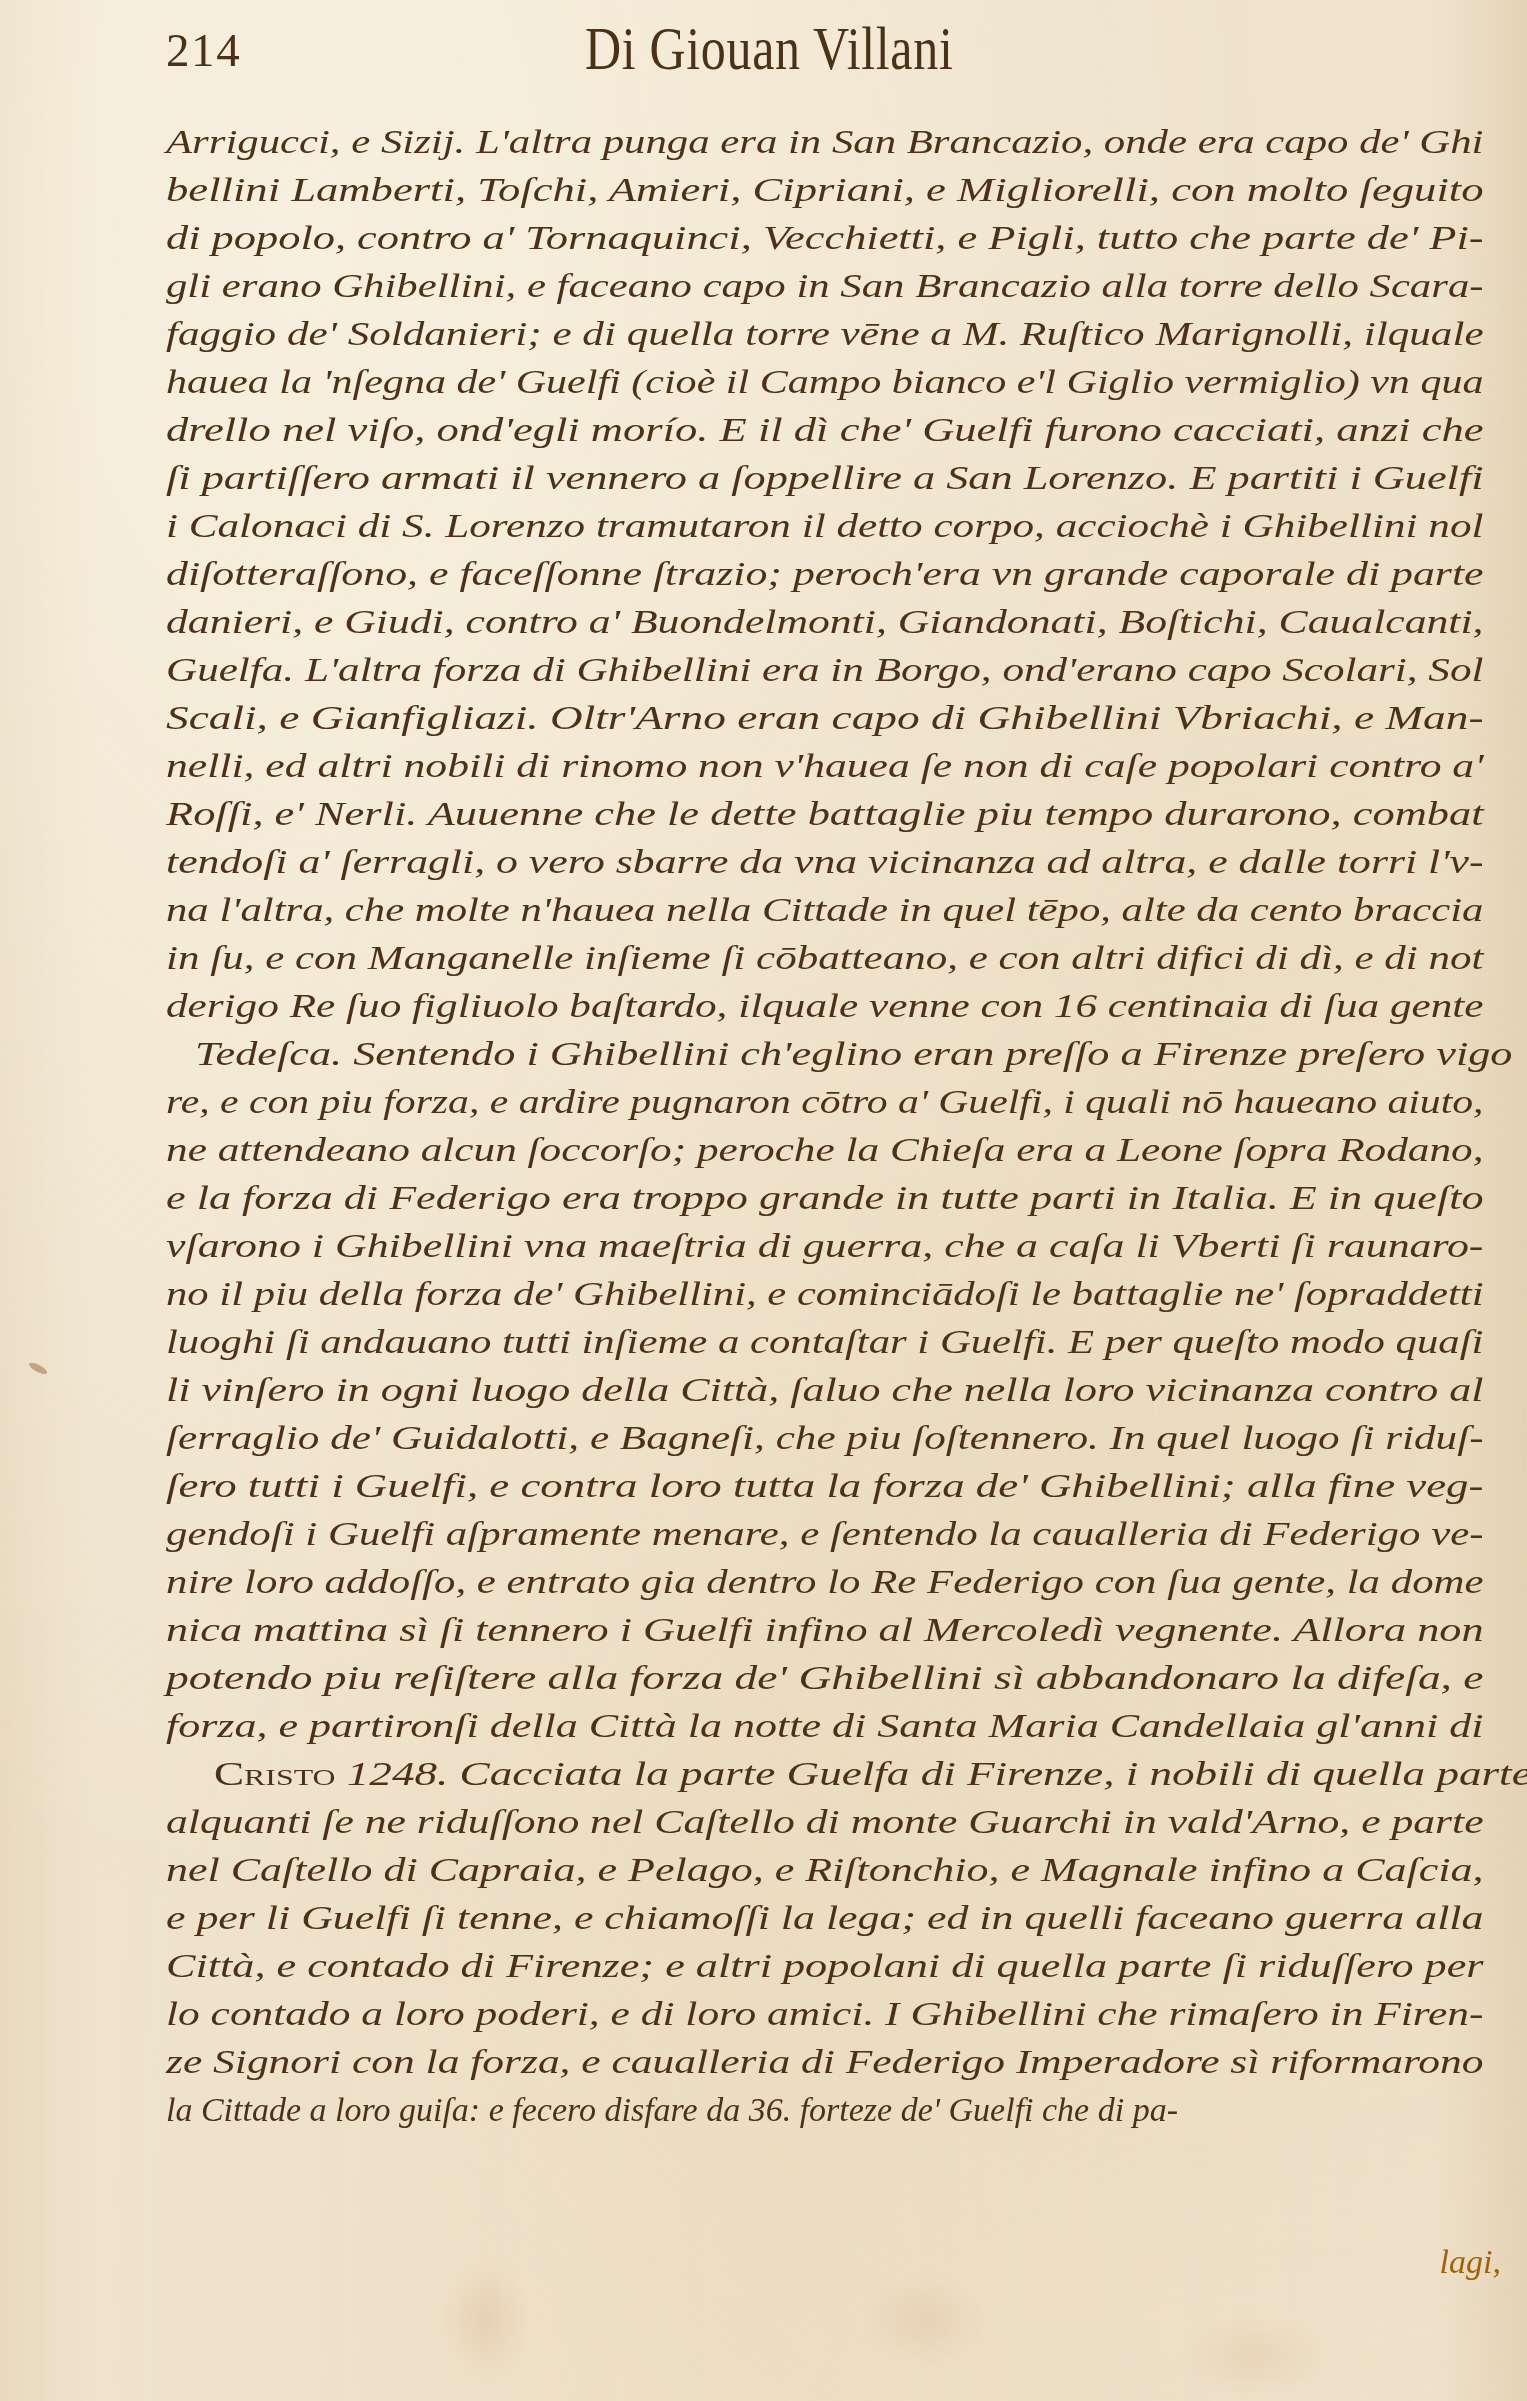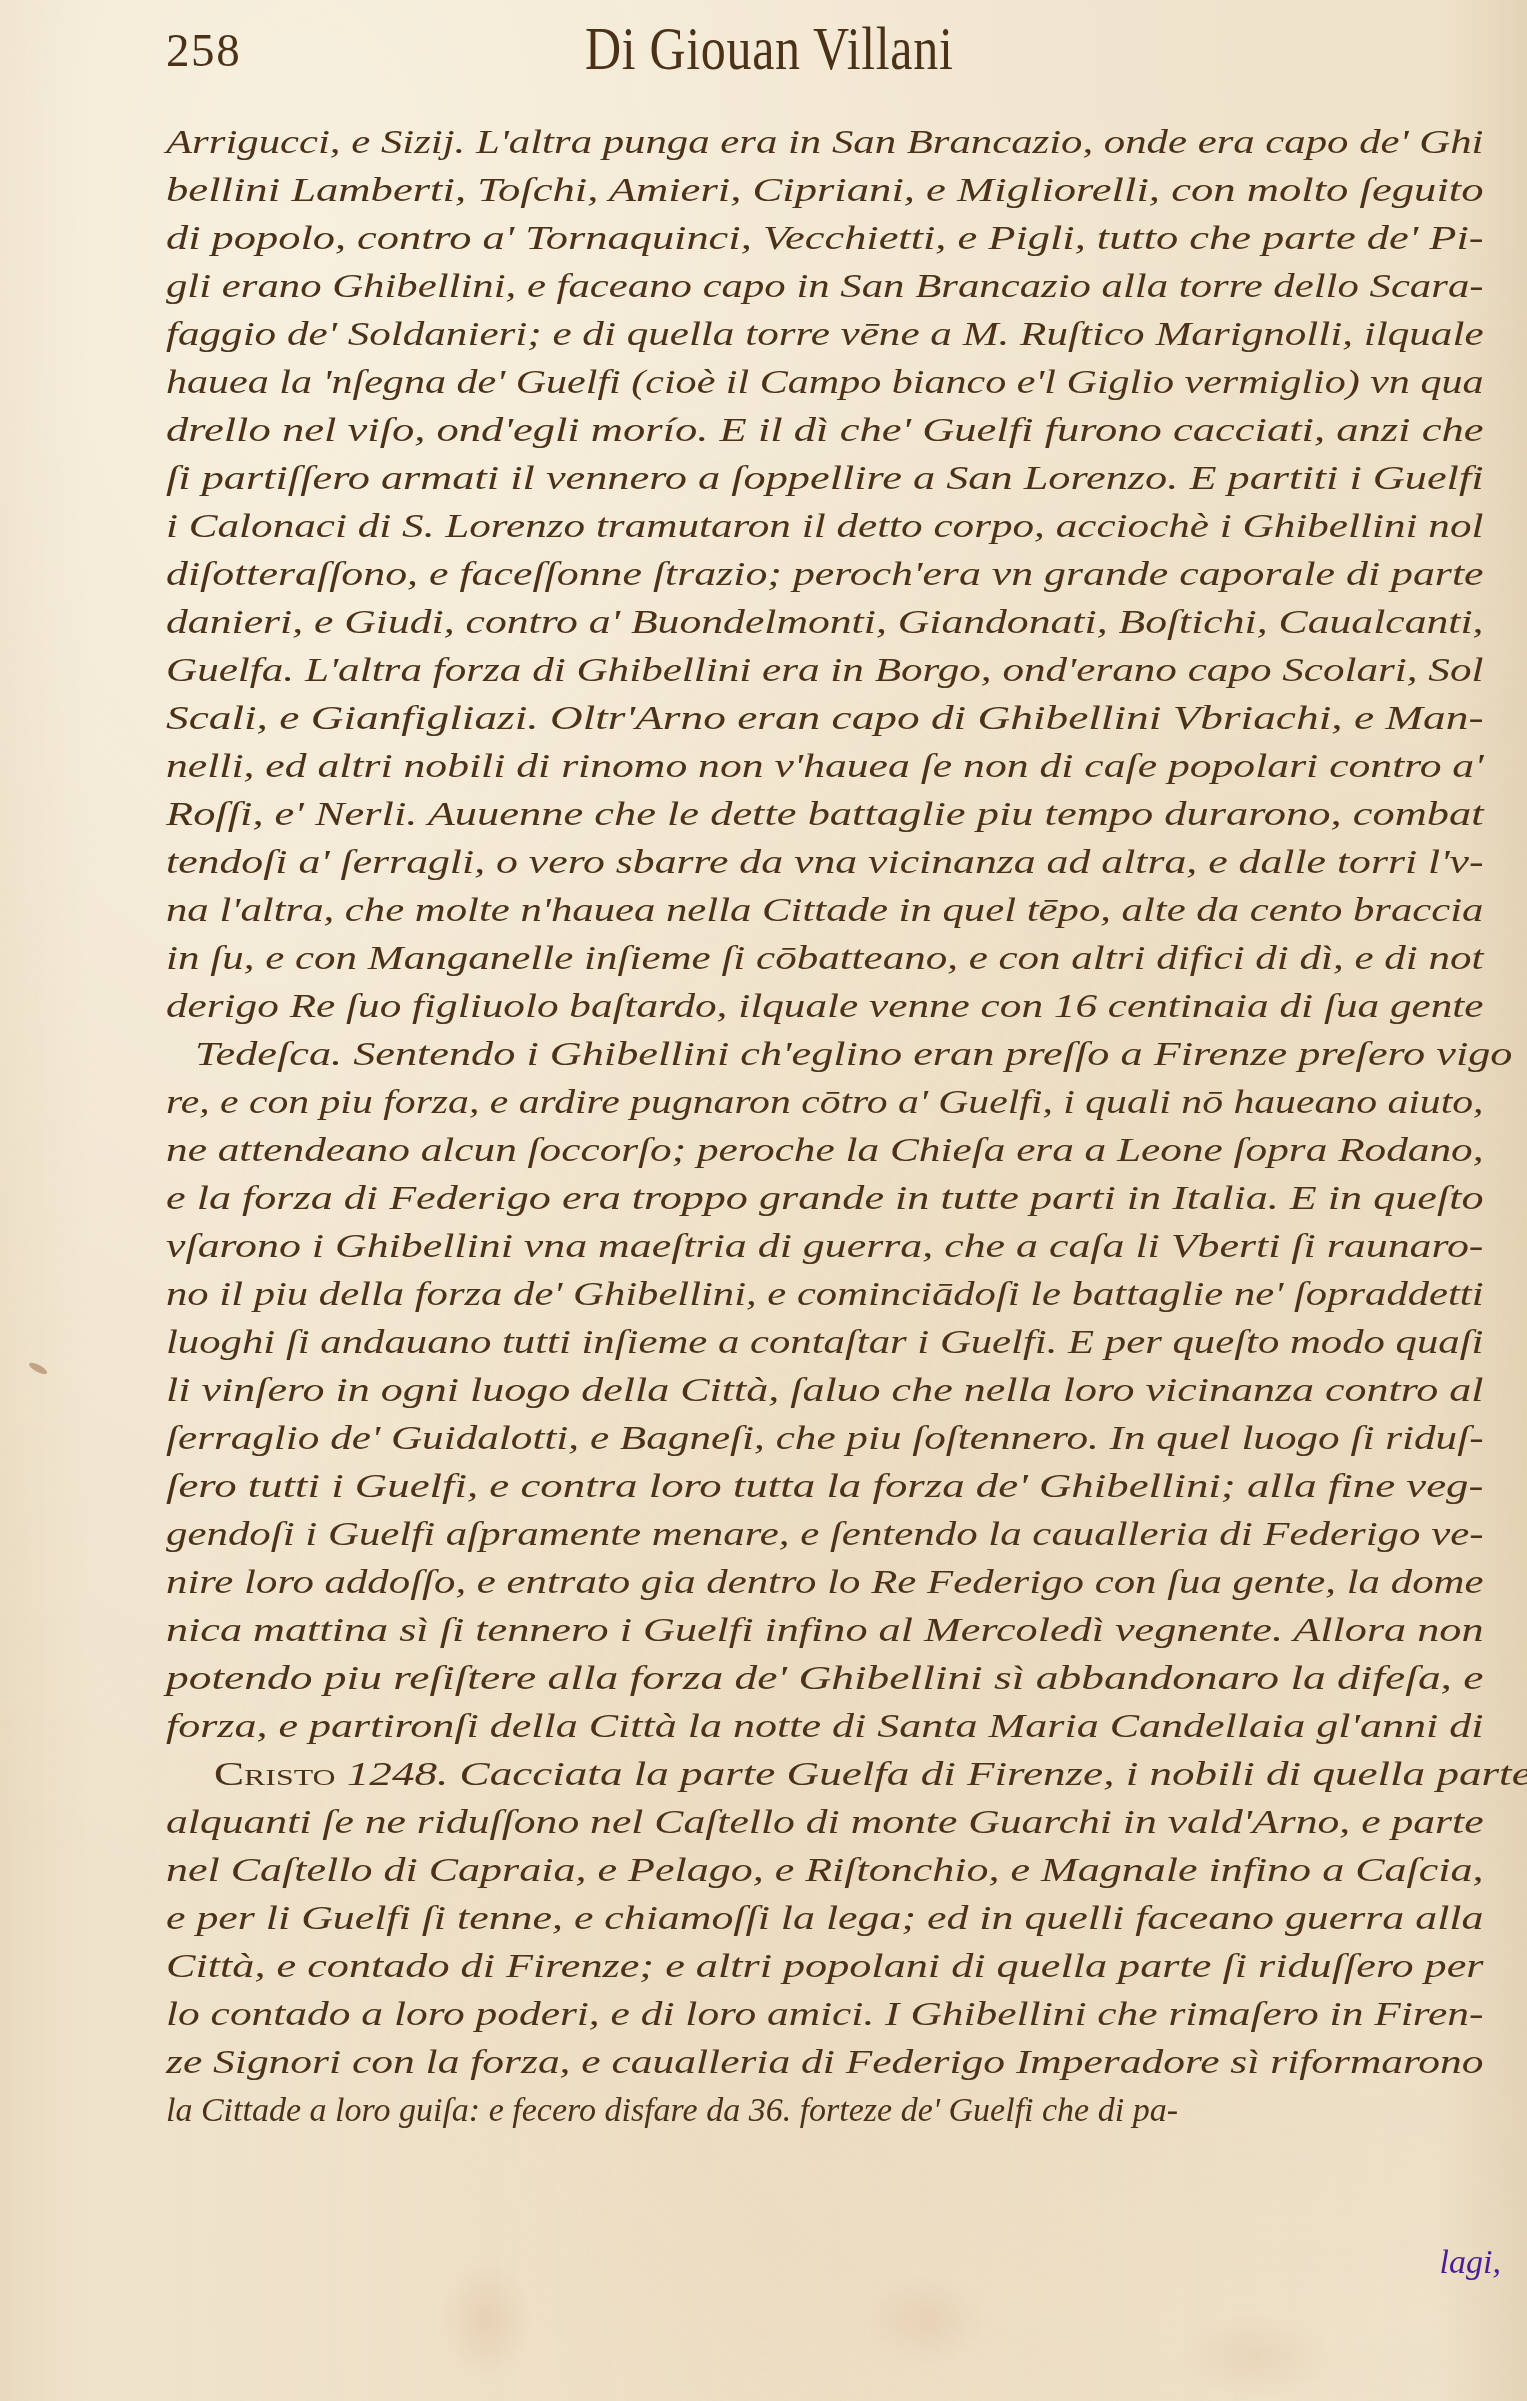--- a/index.html
+++ b/index.html
@@ -80,21 +80,21 @@
     font-style: normal;
     font-variant: small-caps;
   }
   .catchword {
     position: absolute;
     top: 2243px;
     right: 27px;
     font-family: "Liberation Serif", serif;
     font-style: italic;
     font-size: 34px;
-    color: #4c1d95;
+    color: #a16207;
   }
   .stain {
     position: absolute;
     border-radius: 50%;
     pointer-events: none;
   }
   .speck {
     position: absolute;
     left: 28px;
     top: 1365px;
@@ -110,21 +110,21 @@
 <body>
 
 <div class="page">
 
   <div class="stain" style="left:439px;top:2257px;width:94px;height:125px;background:radial-gradient(ellipse, rgba(214,170,130,0.28), rgba(214,170,130,0) 70%);"></div>
   <div class="stain" style="left:862px;top:2273px;width:125px;height:94px;background:radial-gradient(ellipse, rgba(214,170,130,0.22), rgba(214,170,130,0) 70%);"></div>
   <div class="stain" style="left:1176px;top:2312px;width:157px;height:86px;background:radial-gradient(ellipse, rgba(214,170,130,0.2), rgba(214,170,130,0) 70%);"></div>
   <div class="speck"></div>
 
   <header class="running-head">
-    <span class="page-number">258</span>
+    <span class="page-number">214</span>
     <span class="running-title">Di Giouan Villani</span>
   </header>
 
   <main class="body-text" id="body-text">
       <div class="line" style="display: block;"><span style="display: inline-block; white-space: nowrap; transform-origin: left center; transform: scaleX(1.2575);">Arrigucci, e Sizij. L'altra punga era in San Brancazio, onde era capo de' Ghi</span></div>
       <div class="line" style="display: block;"><span style="display: inline-block; white-space: nowrap; transform-origin: left center; transform: scaleX(1.3128);">bellini Lamberti, Toſchi, Amieri, Cipriani, e Migliorelli, con molto ſeguito</span></div>
       <div class="line" style="display: block;"><span style="display: inline-block; white-space: nowrap; transform-origin: left center; transform: scaleX(1.3055);">di popolo, contro a' Tornaquinci, Vecchietti, e Pigli, tutto che parte de' Pi-</span></div>
       <div class="line" style="display: block;"><span style="display: inline-block; white-space: nowrap; transform-origin: left center; transform: scaleX(1.2573);">gli erano Ghibellini, e faceano capo in San Brancazio alla torre dello Scara-</span></div>
       <div class="line" style="display: block;"><span style="display: inline-block; white-space: nowrap; transform-origin: left center; transform: scaleX(1.268);">faggio de' Soldanieri; e di quella torre vēne a M. Ruſtico Marignolli, ilquale</span></div>
       <div class="line" style="display: block;"><span style="display: inline-block; white-space: nowrap; transform-origin: left center; transform: scaleX(1.2368);">hauea la 'nſegna de' Guelfi (cioè il Campo bianco e'l Giglio vermiglio) vn qua</span></div>

